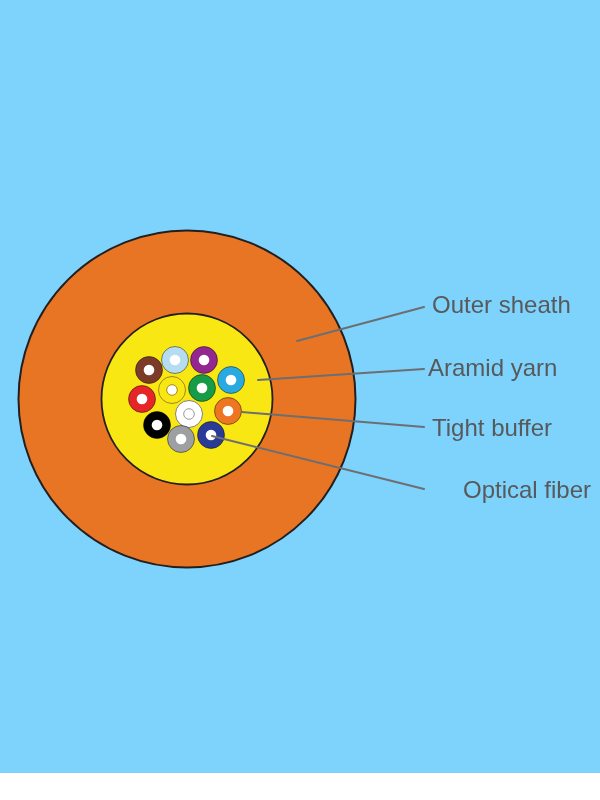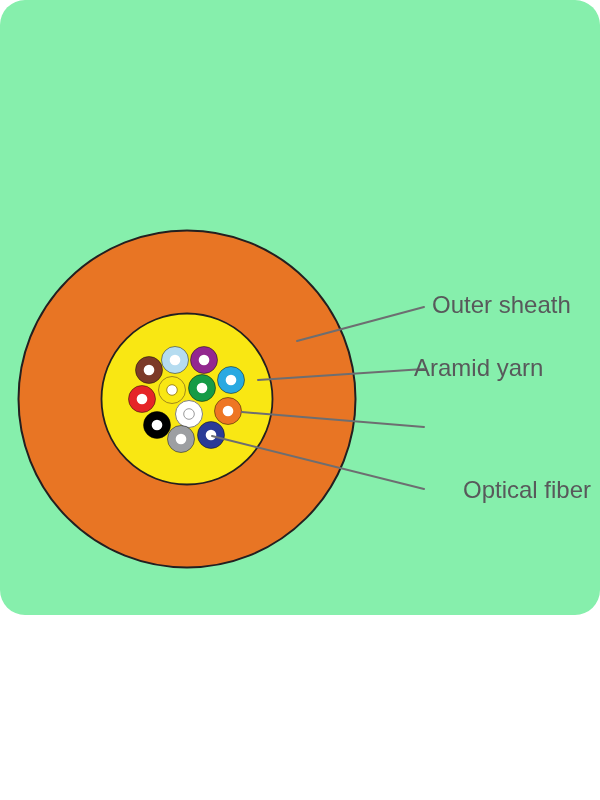--- a/index.html
+++ b/index.html
@@ -3,25 +3,24 @@
 <meta charset="utf-8">
 <style>
   html, body {
     margin: 0;
     padding: 0;
     background: #ffffff;
   }
   #canvas {
     position: relative;
     width: 600px;
-    height: 615px;
-    background: #86efac;
+    height: 773px;
+    background: #7dd3fc;
     overflow: hidden;
     font-family: "Liberation Sans", sans-serif;
-    border-radius: 25px;
   }
   #diagram-svg {
     position: absolute;
     left: 0;
     top: 0;
   }
   .callout-label {
     position: absolute;
     height: 30px;
     line-height: 30px;
@@ -61,15 +60,16 @@
       <circle cx="181" cy="439" r="5.3" fill="#FFFFFF" stroke="none" stroke-width="1"></circle>
       <circle cx="211" cy="435" r="13.5" fill="#2A3B97" stroke="rgba(0,0,0,0.45)" stroke-width="1"></circle>
       <circle cx="211" cy="435" r="5.3" fill="#FFFFFF" stroke="none" stroke-width="1"></circle>
       <line x1="297" y1="341" x2="424" y2="307" stroke="#6D6E71" stroke-width="2" stroke-linecap="round"></line>
       <line x1="258" y1="380" x2="424" y2="369" stroke="#6D6E71" stroke-width="2" stroke-linecap="round"></line>
       <line x1="242" y1="412" x2="424" y2="427" stroke="#6D6E71" stroke-width="2" stroke-linecap="round"></line>
       <line x1="212" y1="436" x2="424" y2="489" stroke="#6D6E71" stroke-width="2" stroke-linecap="round"></line>
     </svg>
 
   <div class="callout-label" style="left: 432px; top: 290px; color: rgb(88, 89, 91); font-size: 24px;">Outer sheath</div>
-  <div class="callout-label" style="left: 414px; top: 353px; color: rgb(88, 89, 91); font-size: 24px;">Aramid yarn</div>
+  <div class="callout-label" style="left: 428px; top: 353px; color: rgb(88, 89, 91); font-size: 24px;">Aramid yarn</div>
+  <div class="callout-label" style="left: 432px; top: 413px; color: rgb(88, 89, 91); font-size: 24px;">Tight buffer</div>
   <div class="callout-label" style="left: 432px; top: 475px; color: rgb(88, 89, 91); font-size: 24px; margin-left: 31px;">Optical fiber</div>
 </div>
 
 </body></html>

